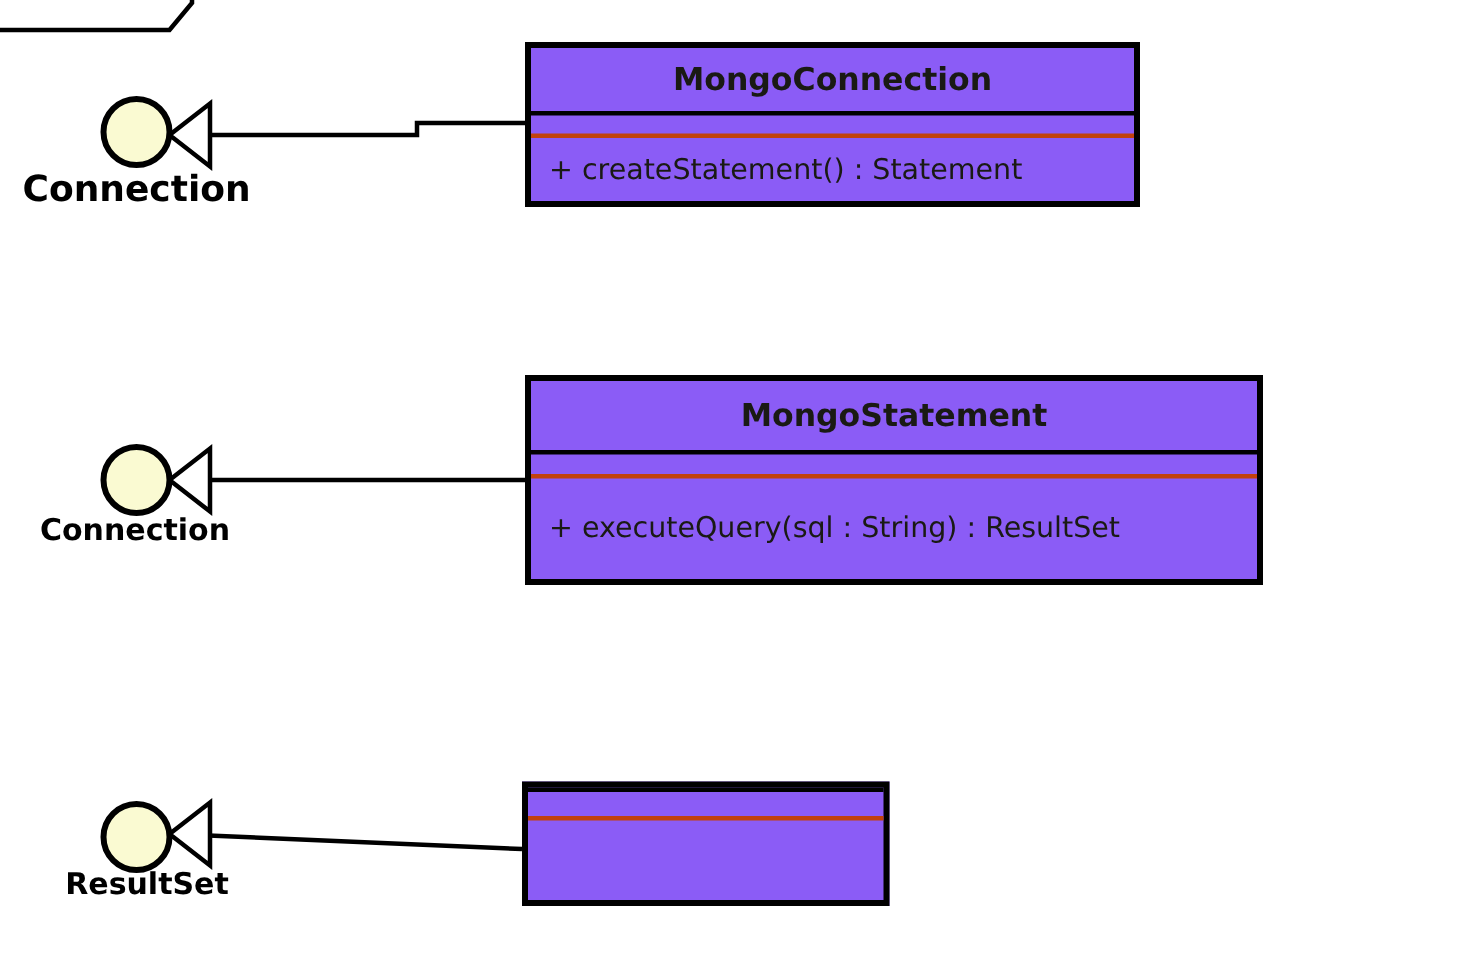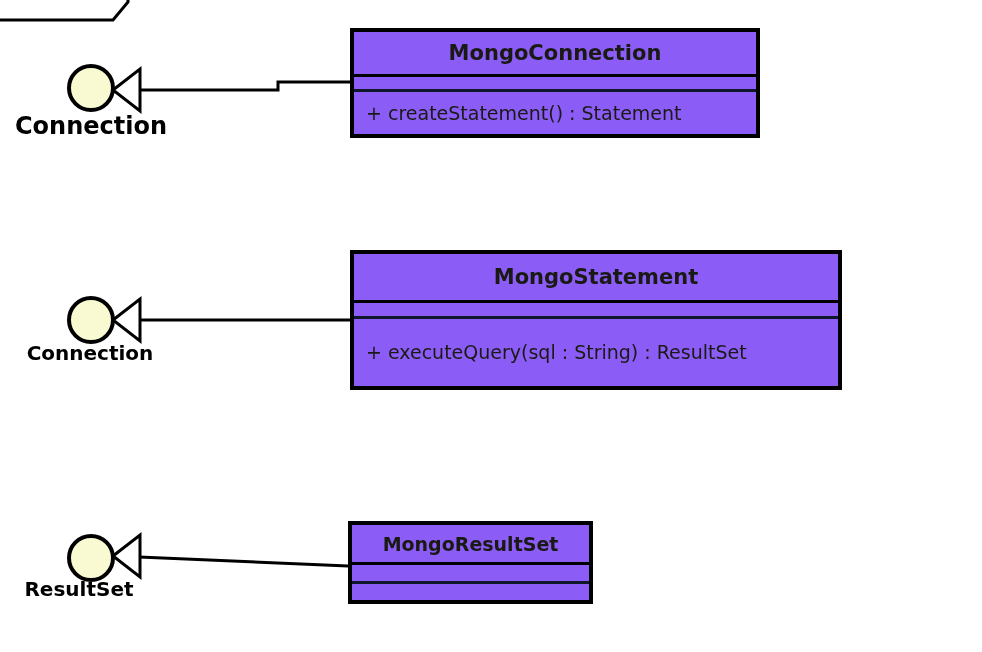--- a/index.html
+++ b/index.html
@@ -32,21 +32,21 @@
     display: flex;
     align-items: center;
     justify-content: center;
     box-sizing: border-box;
   }
   .uml-attr-compartment {
     border-top: 3px solid #000000;
     box-sizing: border-box;
   }
   .uml-ops-compartment {
-    border-top: 3px solid #0f172a;
+    border-top: 3px solid #c2410c;
     box-sizing: border-box;
     padding: 2px 0 2px 12px;
     display: flex;
     flex-direction: column;
     justify-content: center;
   }
   .uml-op {
     color: #1a1a14;
     white-space: nowrap;
     line-height: 1.28;
@@ -103,39 +103,38 @@
       <div class="lollipop">
         <div class="lollipop-circle" style="left: 67px; top: 64px; width: 48px; height: 48px;"></div>
         <div class="lollipop-label" style="left: 15px; top: 112px; width: 152px; font-size: 24px;">Connection</div>
       </div>
       <div class="lollipop">
         <div class="lollipop-circle" style="left: 67px; top: 296px; width: 48px; height: 48px;"></div>
         <div class="lollipop-label" style="left: 15px; top: 341px; width: 150px; font-size: 20px;">Connection</div>
       </div>
       <div class="lollipop">
         <div class="lollipop-circle" style="left: 67px; top: 534px; width: 48px; height: 48px;"></div>
-        <div class="lollipop-label" style="left: 4px; top: 577px; width: 150px; font-size: 20px;">ResultSet</div>
+        <div class="lollipop-label" style="left: 23px; top: 577px; width: 150px; font-size: 20px;">ResultSet</div>
       </div>
     </div>
 
   <div id="classes">
       <div class="uml-class" style="left: 350px; top: 28px; width: 410px; height: 110px;">
         <div class="uml-name-compartment" style="height: 42px; font-size: 21px;">MongoConnection</div>
         <div class="uml-attr-compartment" style="height: 15px;"></div>
         <div class="uml-ops-compartment" style="flex: 1 1 auto; font-size: 19px;">
           <div class="uml-op">+ createStatement() : Statement</div>
         </div>
       </div>
       <div class="uml-class" style="left: 350px; top: 250px; width: 492px; height: 140px;">
         <div class="uml-name-compartment" style="height: 46px; font-size: 21px;">MongoStatement</div>
         <div class="uml-attr-compartment" style="height: 16px;"></div>
         <div class="uml-ops-compartment" style="flex: 1 1 auto; font-size: 19px;">
           <div class="uml-op">+ executeQuery(sql : String) : ResultSet</div>
         </div>
       </div>
       <div class="uml-class" style="left: 348px; top: 521px; width: 245px; height: 83px;">
-        <div class="uml-name-compartment" style="height: 37px; font-size: 19px;">MongoResultSet</div>
         <div class="uml-attr-compartment" style="height: 19px;"></div>
         <div class="uml-ops-compartment" style="flex: 1 1 auto; font-size: 18px;"></div>
       </div>
     </div>
 
 </div>
 
 </body></html>

